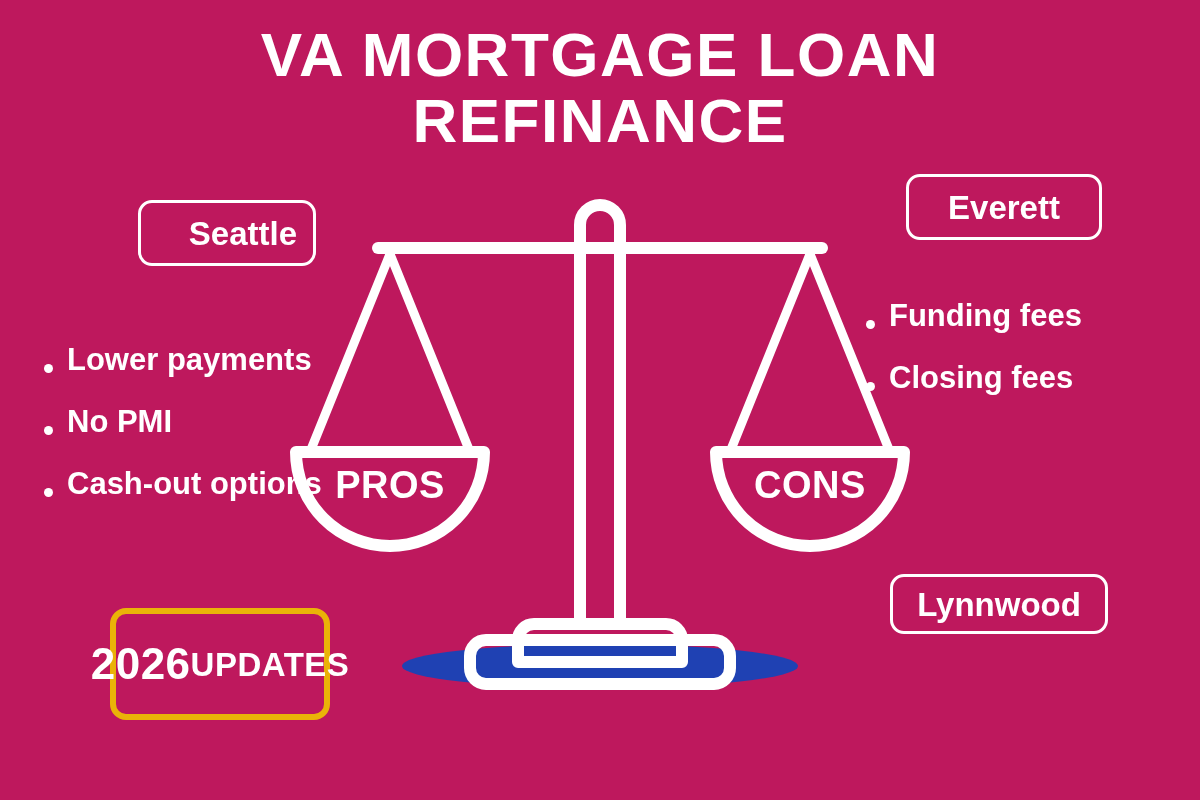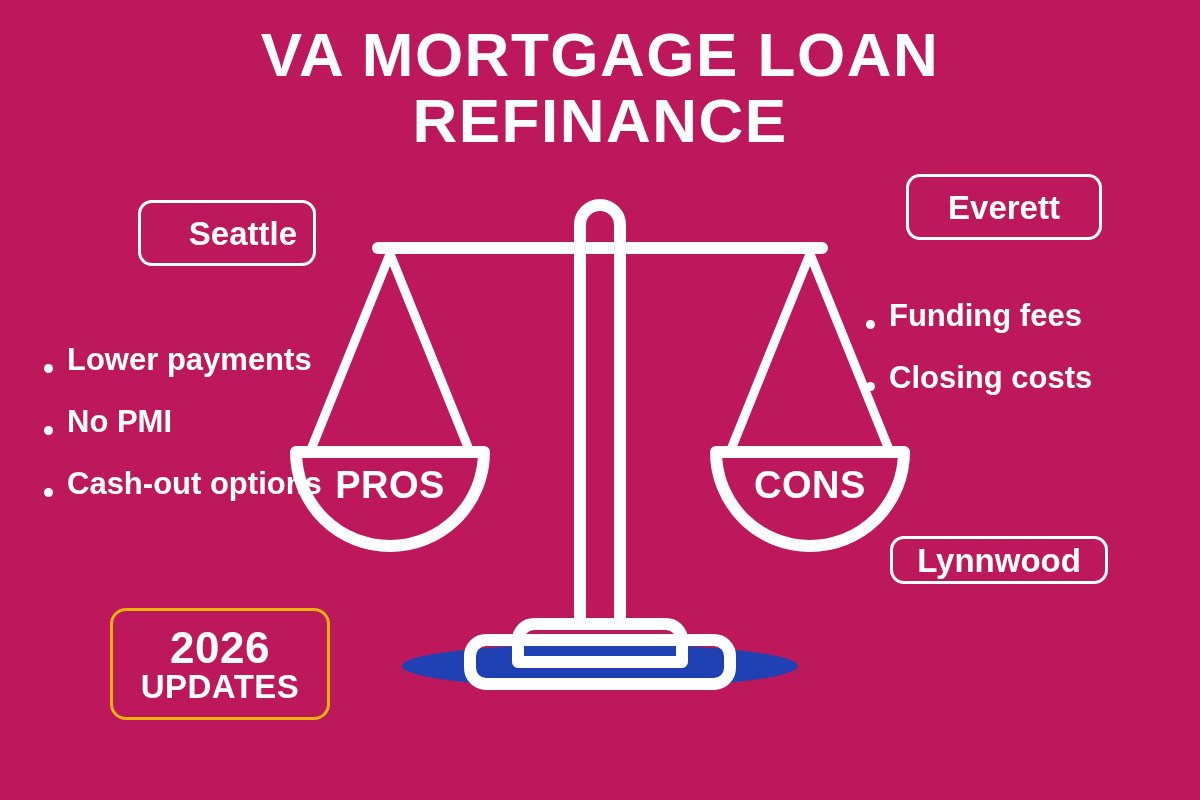--- a/index.html
+++ b/index.html
@@ -45,33 +45,33 @@
     display: flex;
     align-items: center;
     justify-content: center;
     font-size: 33px;
     font-weight: 700;
     line-height: 1;
     padding: 0 16px;
   }
   #pill-seattle  { left: 138px; top: 200px; width: 178px; height: 66px; justify-content: flex-end; }
   #pill-everett  { left: 906px; top: 174px; width: 196px; height: 66px; }
-  #pill-lynnwood { left: 890px; top: 536px; width: 218px; height: 48px; }
+  #pill-lynnwood { left: 890px; top: 574px; width: 218px; height: 60px; }
 
   #badge-updates {
     position: absolute;
     left: 110px;
     top: 608px;
     width: 220px;
     height: 112px;
     box-sizing: border-box;
-    border: 3px solid #eab308;
+    border: 6px solid #eab308;
     border-radius: 16px;
     display: flex;
-    flex-direction: column;
+    flex-direction: row;
     align-items: center;
     justify-content: center;
     line-height: 1;
   }
   #badge-updates .year {
     font-size: 44px;
     font-weight: 700;
     letter-spacing: 0.5px;
   }
   #badge-updates .sub {
@@ -192,17 +192,17 @@
     </li>
   </ul>
 
   <ul class="bullets" id="cons-list">
     <li>
       <span class="dot"></span>
       <span class="txt">Funding fees</span>
     </li>
     <li>
       <span class="dot"></span>
-      <span class="txt">Closing costs</span>
+      <span class="txt">Closing fees</span>
     </li>
   </ul>
 
 </div>
 
 </body></html>

